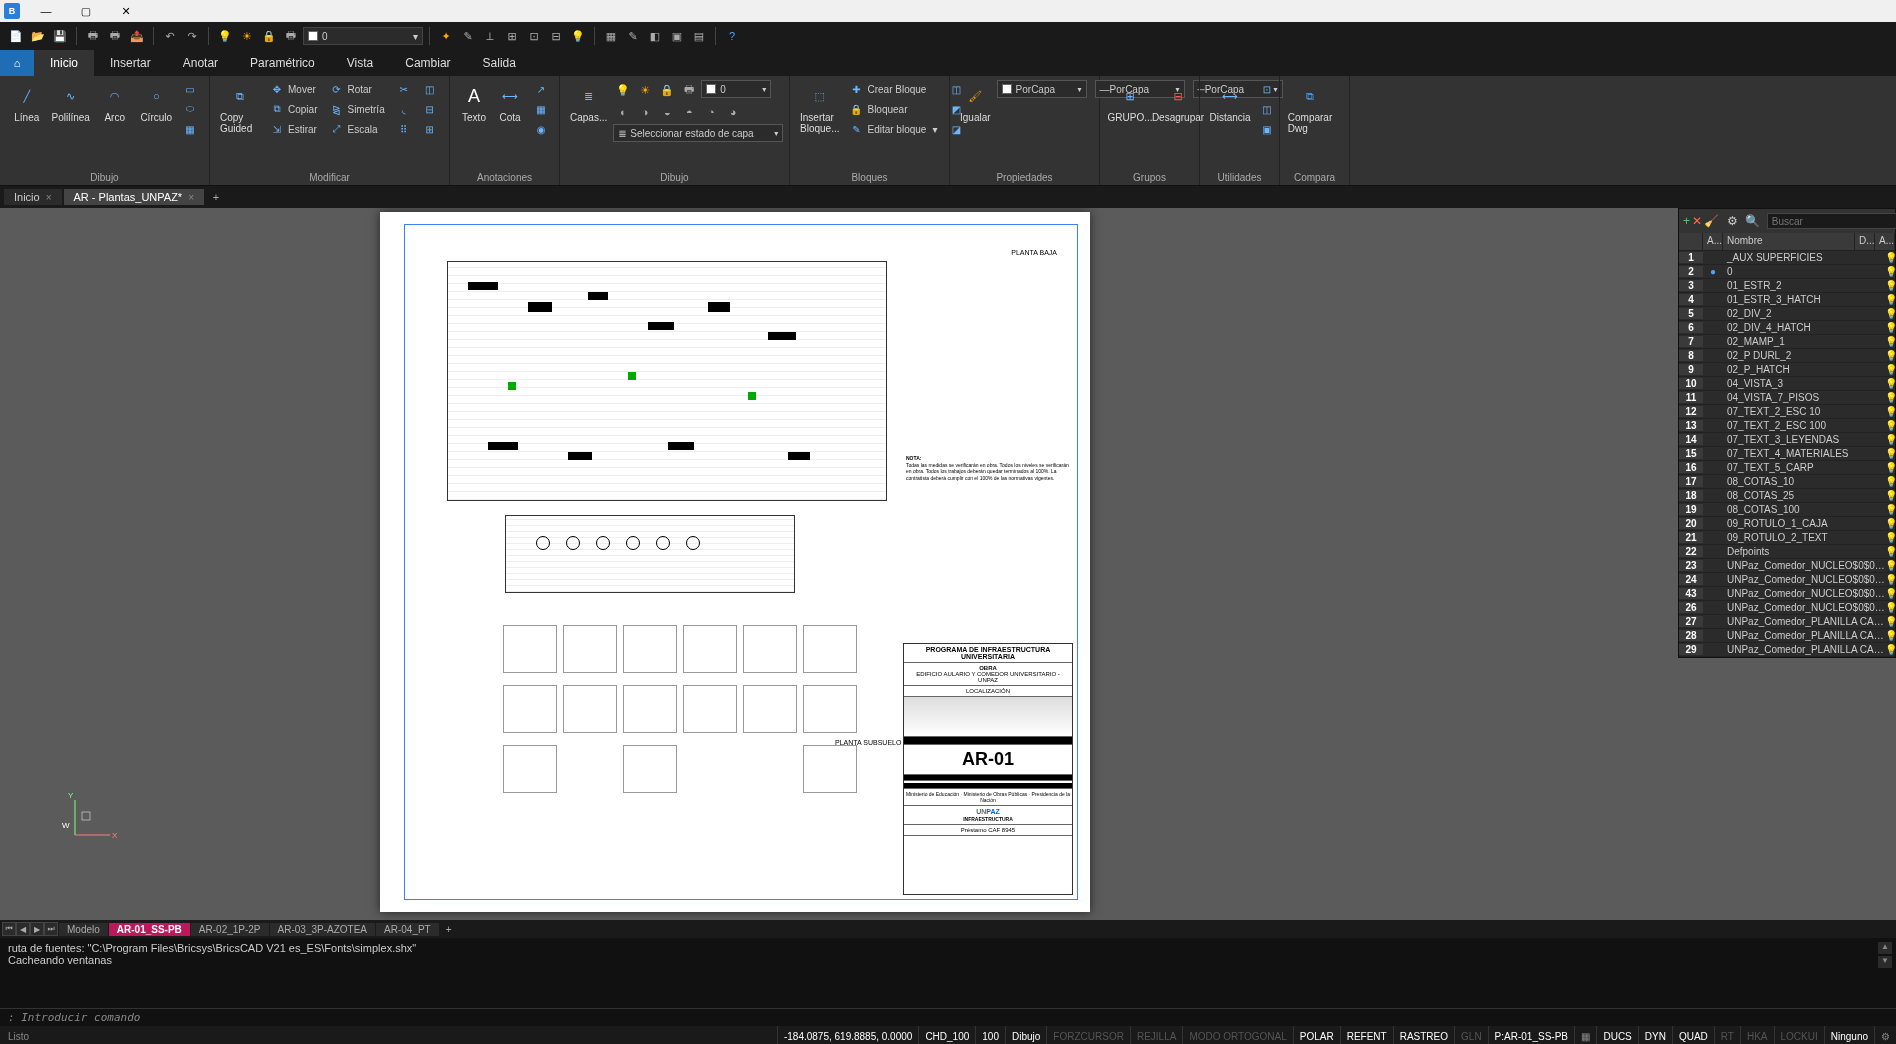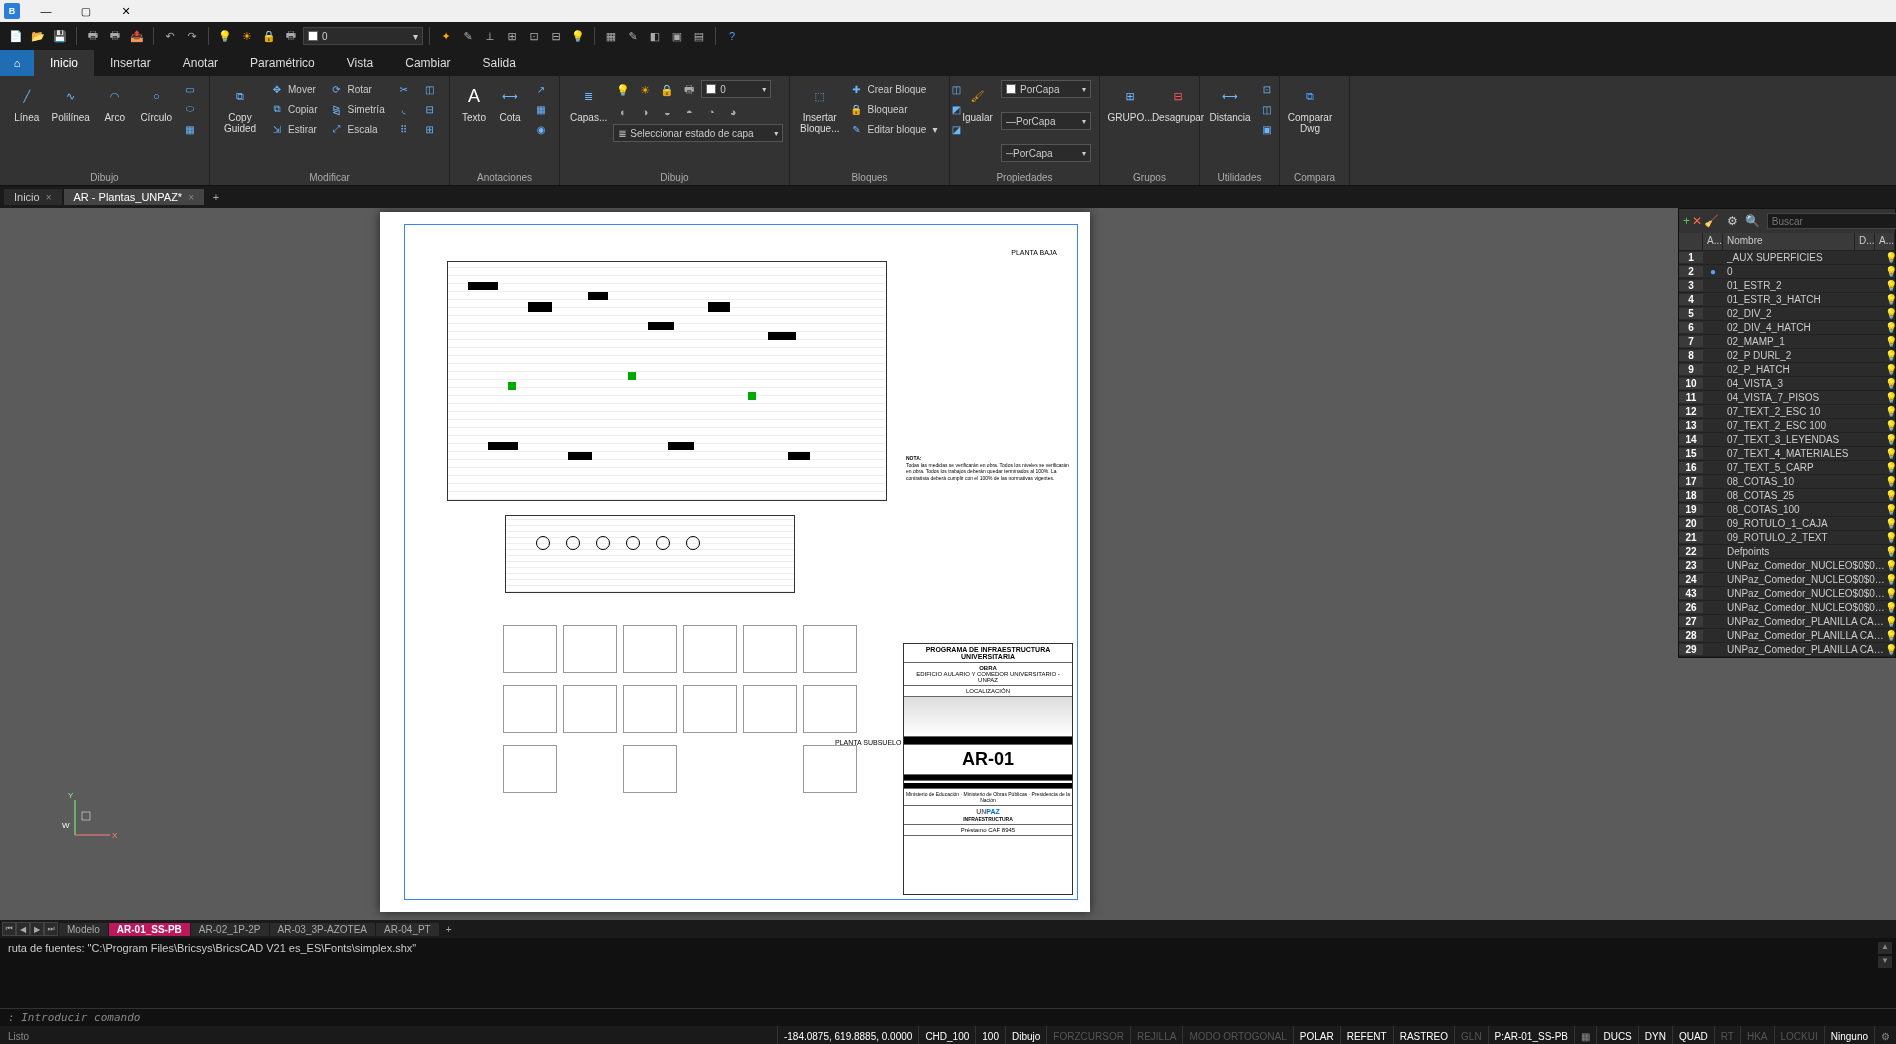--- a/index.html
+++ b/index.html
@@ -24,21 +24,21 @@
 .menu-item { padding: 0 16px; display: flex; align-items: center; cursor: pointer; color: #ddd; font-size: 12px; }
 .menu-item.active { background: #333; color: #fff; }
 
 
 .ribbon { height: 110px; background: #333; display: flex; border-bottom: 1px solid #111; }
 .ribbon-panel { border-right: 1px solid #222; padding: 4px 8px 2px; display: flex; flex-direction: column; }
 .ribbon-panel .panel-body { flex: 1; display: flex; align-items: flex-start; gap: 4px; }
 .ribbon-panel .panel-label { text-align: center; font-size: 10px; color: #aaa; padding-top: 2px; }
 .big-btn { display: flex; flex-direction: column; align-items: center; justify-content: flex-start; width: 44px; padding: 2px; cursor: pointer; }
 .big-btn .ico { width: 28px; height: 28px; display: flex; align-items: center; justify-content: center; color: #6bb7ff; }
-.big-btn .lbl { font-size: 10px; color: #ddd; text-align: center; margin-top: 2px; line-height: 11px; }
+.big-btn .lbl { font-size: 10px; color: #ddd; text-align: left; margin-top: 2px; line-height: 11px; }
 .small-row { display: flex; flex-direction: column; gap: 2px; }
 .small-btn { display: flex; align-items: center; gap: 4px; padding: 2px 4px; cursor: pointer; font-size: 10px; white-space: nowrap; }
 .small-btn .ico { width: 14px; height: 14px; color: #6bb7ff; display: inline-flex; align-items: center; justify-content: center; }
 .combo { background: #2b2b2b; border: 1px solid #555; color: #ccc; font-size: 10px; padding: 1px 4px; display: flex; align-items: center; min-width: 140px; height: 18px; }
 .combo .sw { width: 10px; height: 10px; background: #fff; margin-right: 4px; border: 1px solid #666; }
 .combo .arr { margin-left: auto; font-size: 8px; }
 
 
 .doc-tabs { height: 22px; background: #1a1a1a; display: flex; align-items: center; padding: 0 4px; gap: 2px; }
 .doc-tab { padding: 2px 10px; background: #2b2b2b; color: #ccc; font-size: 11px; cursor: pointer; display: flex; align-items: center; gap: 6px; }
@@ -352,21 +352,21 @@
     </div>
     <div class="panel-label">Bloques</div>
   </div>
 
   <div class="ribbon-panel" style="width:150px">
     <div class="panel-body">
       <div class="big-btn">
           <span class="ico" style="color:#ffaa00">🖌</span>
           <span class="lbl">Igualar</span>
         </div>
-      <div style="display:flex;flex-direction:column;gap:14px">
+      <div style="display:flex;flex-direction:row;gap:8px">
         <div class="combo" style="min-width:90px">
             <span class="sw"></span>
             <span>PorCapa</span>
             <span class="arr">▾</span>
           </div>
         <div class="combo" style="min-width:90px">— <span>PorCapa</span><span class="arr">▾</span></div>
         <div class="combo" style="min-width:90px">─ <span>PorCapa</span><span class="arr">▾</span></div>
       </div>
     </div>
     <div class="panel-label">Propiedades</div>
@@ -723,20 +723,21 @@
       <div class="layout-tab">AR-03_3P-AZOTEA</div>
       <div class="layout-tab">AR-04_PT</div>
     </div>
   <span class="qat-btn" style="font-size:10px">+</span>
 </div>
 
 <div class="cmd-area">
   <div id="cmd-lines">
       <div class="cmd-line">ruta de fuentes: "C:\Program Files\Bricsys\BricsCAD V21 es_ES\Fonts\simplex.shx"</div>
       <div class="cmd-line"></div>
+      <div class="cmd-line">Cacheando ventanas</div>
     </div>
   <div class="cmd-arrows">
     <span class="ar">▲</span>
     <span class="ar">▼</span>
   </div>
 </div>
 <div class="cmd-prompt">: Introducir comando</div>
 
 <div class="statusbar">
   <div class="left">Listo</div>

